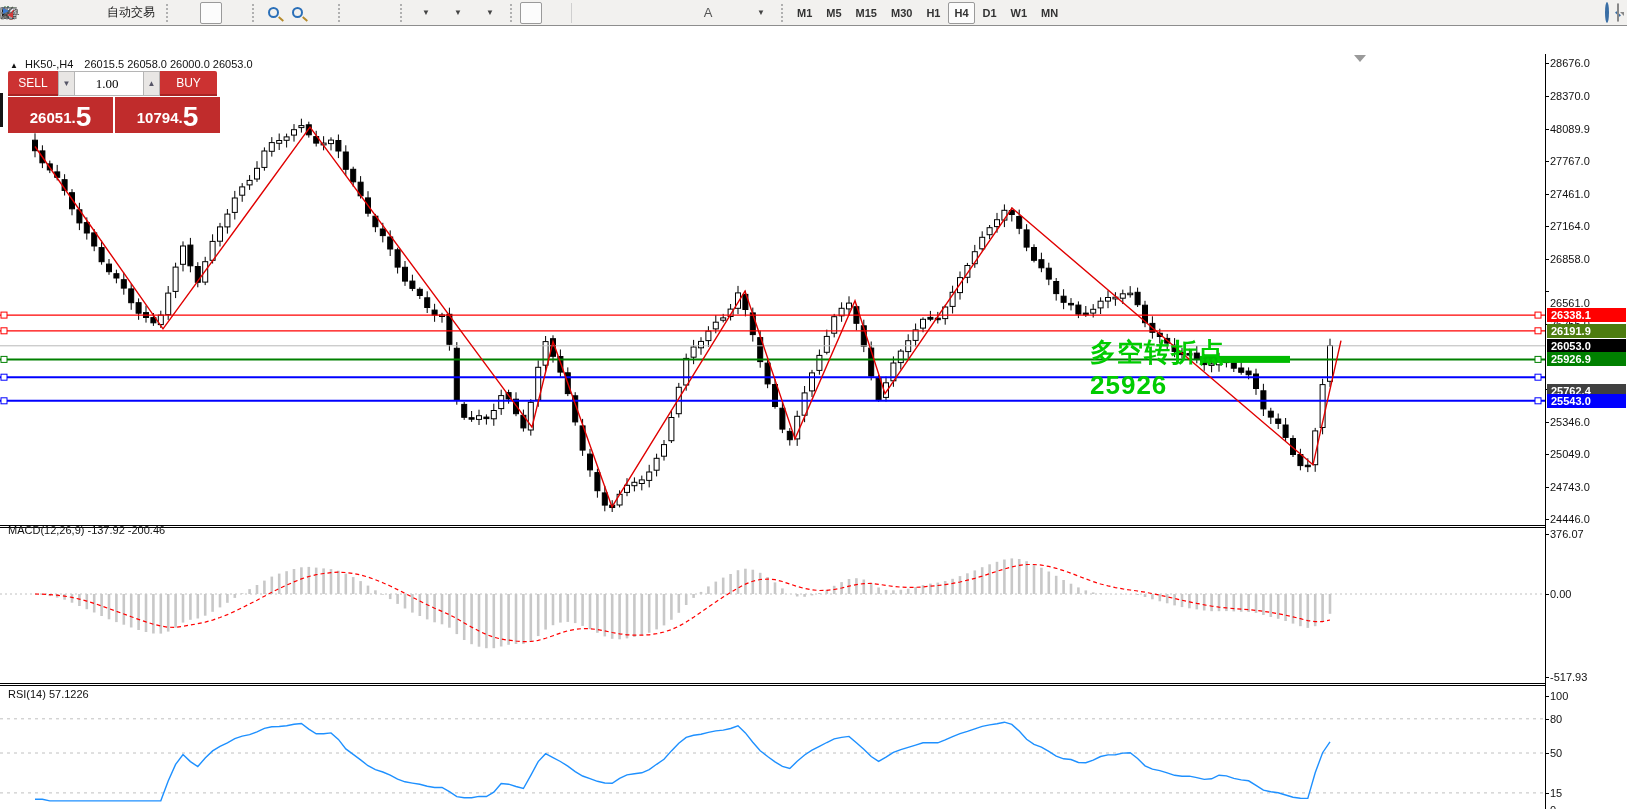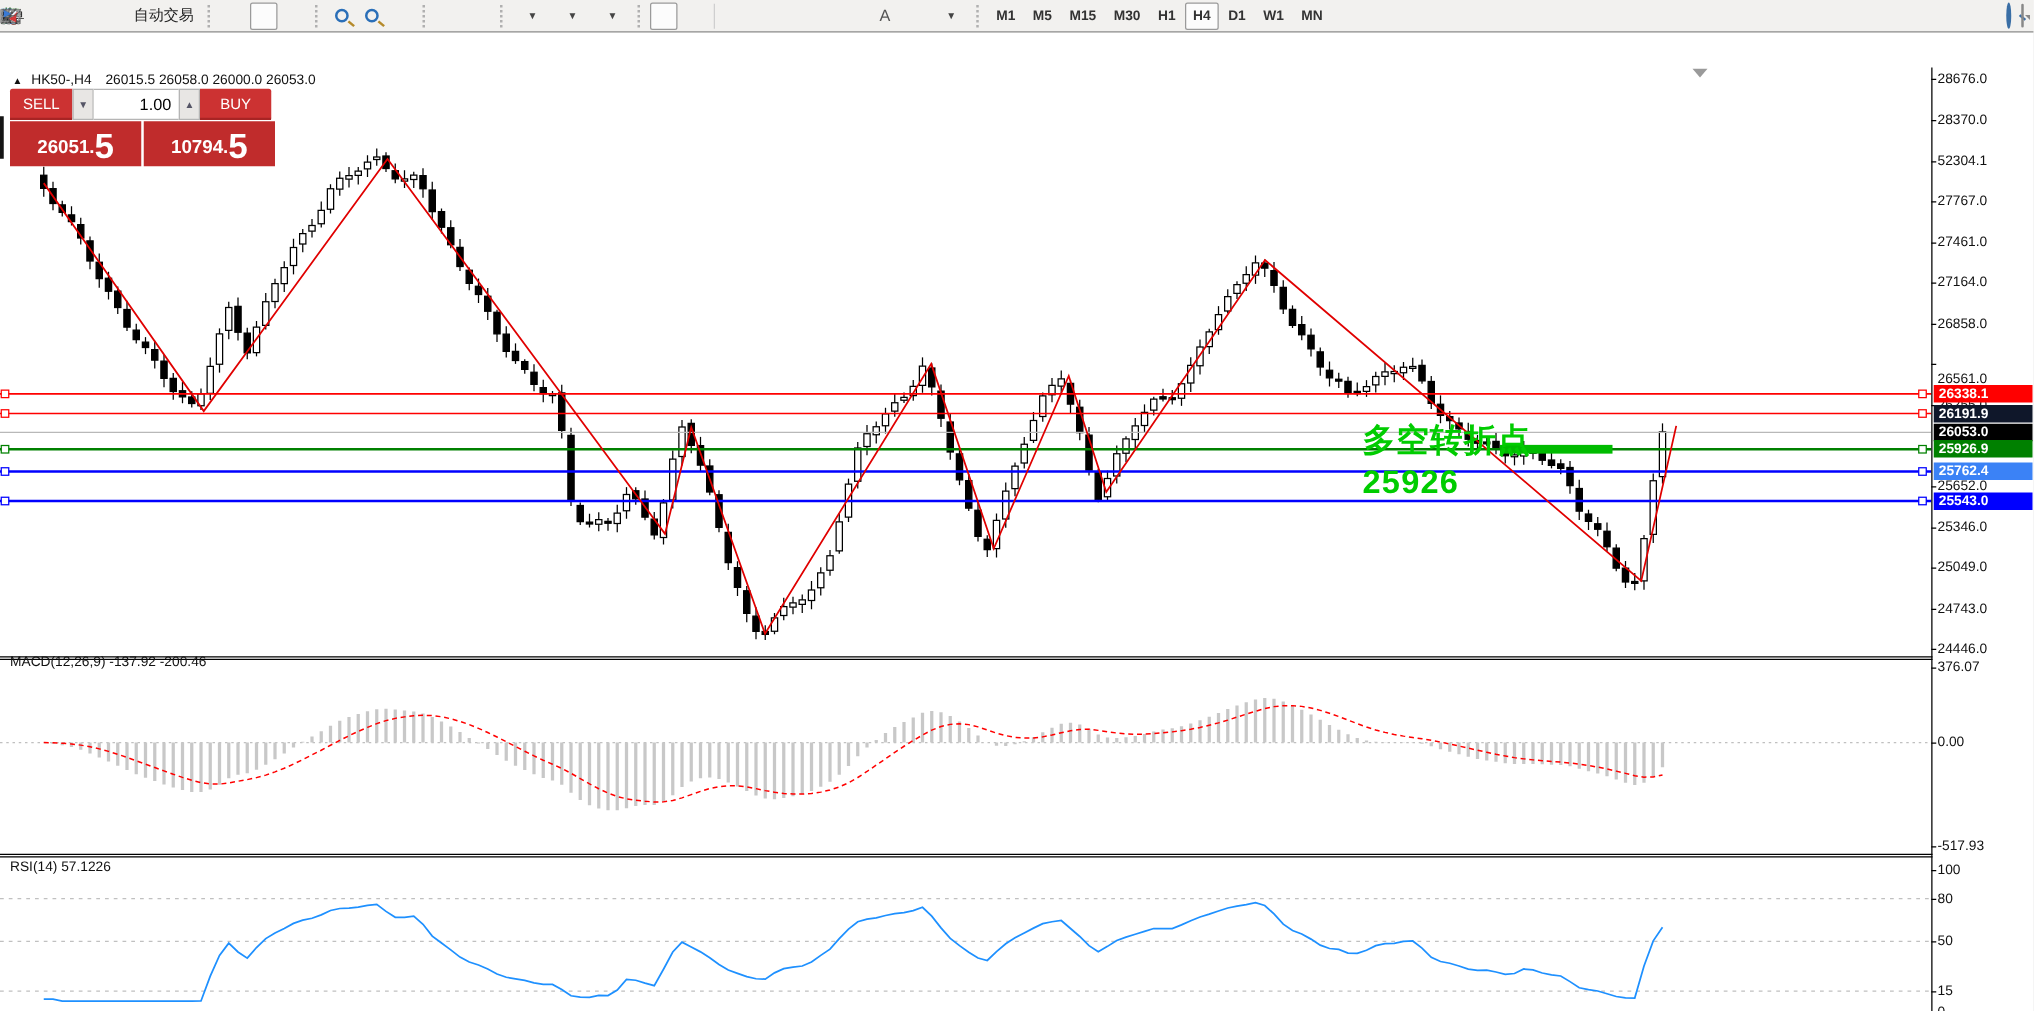--- a/index.html
+++ b/index.html
@@ -32,21 +32,21 @@
   
   .trade-panel{position:absolute;left:8px;top:44px;width:212px;z-index:5;}
   .tp-row1{display:flex;height:25px;}
   .tp-btn{background:#cc3232;color:#fff;font-size:12px;display:flex;align-items:center;
           justify-content:center;border-bottom:2px solid #a82424;}
   .tp-sell{width:50px;border-radius:2px 0 0 0;}
   .tp-buy{width:57px;border-radius:0 2px 0 0;}
   .tp-spin{width:17px;background:#e8e6e4;border:1px solid #b5b5b5;display:flex;align-items:center;
            justify-content:center;font-size:8px;color:#556;}
   .tp-vol{width:68px;border:1px solid #b5b5b5;border-left:none;border-right:none;
-          text-align:right;font-size:13px;padding-right:6px;font-family:Liberation Sans, sans-serif;}
+          text-align:center;font-size:13px;padding-right:6px;font-family:Liberation Serif, serif;}
   .tp-row2{display:flex;margin-top:1px;height:36px;gap:2px;}
   .tp-price{flex:1;background:#c02c2c;color:#fff;display:flex;align-items:flex-end;
             justify-content:center;padding-bottom:2px;}
   .tp-price .small{font-size:15px;font-weight:700;line-height:26px;}
   .tp-price .big{font-size:28px;font-weight:700;line-height:28px;}
   .shift-tri{position:absolute;top:28px;left:1354px;width:0;height:0;
              border-left:6px solid transparent;border-right:6px solid transparent;border-top:7px solid #9a9a9a;}
   .edge-mark{position:absolute;left:0;top:66px;width:3px;height:34px;background:#151515;}
   
   .mag{width:11px;height:11px;border:2px solid #2a6fb8;border-radius:50%;position:relative;}
@@ -826,21 +826,21 @@
         <polyline points="35,772.3 42.4,772.3 49.8,773.9 57.199999999999996,773.9 64.6,773.9 72,773.9 79.4,773.9 86.80000000000001,773.9 94.20000000000002,773.9 101.60000000000002,773.9 109.00000000000003,773.9 116.40000000000003,773.9 123.80000000000004,773.9 131.20000000000005,773.9 138.60000000000005,773.9 146.00000000000006,773.9 153.40000000000006,773.9 160.80000000000007,773.8 168.20000000000007,753.9 175.60000000000008,737.4 183.00000000000009,727.5 190.4000000000001,734.6 197.8000000000001,739.5 205.2000000000001,731.0 212.6000000000001,723.9 220.0000000000001,719.4 227.40000000000012,715.8 234.80000000000013,711.7 242.20000000000013,709.1 249.60000000000014,707.6 257.0000000000001,704.9 264.4000000000001,701.4 271.80000000000007,699.8 279.20000000000005,699.5 286.6,698.7 294,697.3 301.4,696.5 308.79999999999995,702.1 316.19999999999993,706.8 323.5999999999999,706.8 330.9999999999999,705.9 338.39999999999986,712.4 345.79999999999984,721.9 353.1999999999998,727.4 360.5999999999998,732.9 367.9999999999998,738.7 375.39999999999975,742.6 382.7999999999997,745.0 390.1999999999997,748.2 397.5999999999997,752.2 404.99999999999966,754.8 412.39999999999964,756.1 419.7999999999996,757.3 427.1999999999996,759.3 434.59999999999957,760.5 441.99999999999955,760.5 449.3999999999995,764.6 456.7999999999995,769.6 464.1999999999995,770.7 471.59999999999945,770.8 478.99999999999943,769.4 486.3999999999994,769.5 493.7999999999994,765.1 501.19999999999936,756.6 508.59999999999934,757.2 515.9999999999993,759.5 523.3999999999993,761.5 530.7999999999993,748.4 538.1999999999992,734.6 545.5999999999992,726.7 552.9999999999992,730.6 560.3999999999992,734.5 567.7999999999992,739.2 575.1999999999991,744.6 582.5999999999991,749.0 589.9999999999991,751.7 597.3999999999991,754.3 604.799999999999,756.0 612.199999999999,756.3 619.599999999999,751.3 626.999999999999,747.9 634.399999999999,746.7 641.7999999999989,745.8 649.1999999999989,742.6 656.5999999999989,737.3 663.9999999999989,732.3 671.3999999999988,723.9 678.7999999999988,716.3 686.1999999999988,710.4 693.5999999999988,708.3 700.9999999999987,707.3 708.3999999999987,705.4 715.7999999999987,703.9 723.1999999999987,703.1 730.5999999999987,701.5 737.9999999999986,698.8 745.3999999999986,705.9 752.7999999999986,715.3 760.1999999999986,723.7 767.5999999999985,729.5 774.9999999999985,734.8 782.3999999999985,739.4 789.7999999999985,741.4 797.1999999999985,734.3 804.5999999999984,728.0 811.9999999999984,723.2 819.3999999999984,719.4 826.7999999999984,715.5 834.1999999999983,711.9 841.5999999999983,710.4 848.9999999999983,709.4 856.3999999999983,715.8 863.7999999999982,722.2 871.1999999999982,729.5 878.5999999999982,734.4 885.9999999999982,730.1 893.3999999999982,725.4 900.7999999999981,722.7 908.1999999999981,720.4 915.5999999999981,718.1 922.9999999999981,715.8 930.399999999998,715.8 937.799999999998,715.8 945.199999999998,712.9 952.599999999998,709.6 959.999999999998,706.6 967.3999999999979,704.3 974.7999999999979,701.8 982.1999999999979,699.4 989.5999999999979,697.9 996.9999999999978,696.7 1004.3999999999978,695.2 1011.7999999999978,697.4 1019.1999999999978,704.1 1026.5999999999979,712.3 1033.999999999998,717.4 1041.399999999998,720.2 1048.7999999999981,724.3 1056.1999999999982,729.1 1063.5999999999983,731.8 1070.9999999999984,732.5 1078.3999999999985,735.5 1085.7999999999986,735.7 1093.1999999999987,733.2 1100.5999999999988,729.5 1107.9999999999989,727.9 1115.399999999999,727.7 1122.799999999999,726.1 1130.1999999999991,725.8 1137.5999999999992,731.5 1144.9999999999993,738.8 1152.3999999999994,742.2 1159.7999999999995,743.6 1167.1999999999996,745.8 1174.5999999999997,748.3 1181.9999999999998,749.3 1189.3999999999999,749.1 1196.8,750.6 1204.2,752.4 1211.6000000000001,751.8 1219.0000000000002,748.2 1226.4000000000003,748.9 1233.8000000000004,751.4 1241.2000000000005,752.9 1248.6000000000006,753.8 1256.0000000000007,758.3 1263.4000000000008,763.2 1270.8000000000009,764.7 1278.200000000001,765.8 1285.600000000001,768.0 1293.0000000000011,770.2 1300.4000000000012,771.3 1307.8000000000013,771.4 1315.2000000000014,745.8 1322.6000000000015,725.7 1330.0000000000016,714.8" fill="none" stroke="#1e90ff" stroke-width="1.4"></polyline>
       </svg>
     <div class="panel-label" style="top:661px;">RSI(14) 57.1226</div>
 
     <div class="vaxis-line"></div>
     <div id="axis-labels">
         <div class="pricelabel" style="top:30px">28676.0</div>
         <div class="tick" style="top:36px"></div>
         <div class="pricelabel" style="top:63px">28370.0</div>
         <div class="tick" style="top:69px"></div>
-        <div class="pricelabel" style="top:96px">52304.1</div>
+        <div class="pricelabel" style="top:96px">48089.9</div>
         <div class="tick" style="top:102px"></div>
         <div class="pricelabel" style="top:128px">27767.0</div>
         <div class="tick" style="top:134px"></div>
         <div class="pricelabel" style="top:161px">27461.0</div>
         <div class="tick" style="top:167px"></div>
         <div class="pricelabel" style="top:193px">27164.0</div>
         <div class="tick" style="top:199px"></div>
         <div class="pricelabel" style="top:226px">26858.0</div>
         <div class="tick" style="top:232px"></div>
         <div class="pricelabel" style="top:270px">26561.0</div>
@@ -866,21 +866,21 @@
         <div class="pricelabel" style="top:663px">100</div>
         <div class="tick" style="top:669px"></div>
         <div class="pricelabel" style="top:686px">80</div>
         <div class="tick" style="top:692px"></div>
         <div class="pricelabel" style="top:720px">50</div>
         <div class="tick" style="top:726px"></div>
         <div class="pricelabel" style="top:760px">15</div>
         <div class="tick" style="top:766px"></div>
         <div class="pricelabel" style="top:777px">0</div>
         <div class="lvl-label" style="top:281px;background:#ff0000">26338.1</div>
-        <div class="lvl-label" style="top:297px;background:#0f172a">26191.9</div>
+        <div class="lvl-label" style="top:297px;background:#4d7c0f">26191.9</div>
         <div class="lvl-label" style="top:312px;background:#000000">26053.0</div>
         <div class="lvl-label" style="top:325px;background:#008000">25926.9</div>
-        <div class="lvl-label" style="top:343px;background:#3b82f6">25762.4</div>
+        <div class="lvl-label" style="top:357px;background:#404040">25762.4</div>
         <div class="lvl-label" style="top:367px;background:#0000ff">25543.0</div>
       </div>
 
   </div>
 </div>
 
 </body></html>

